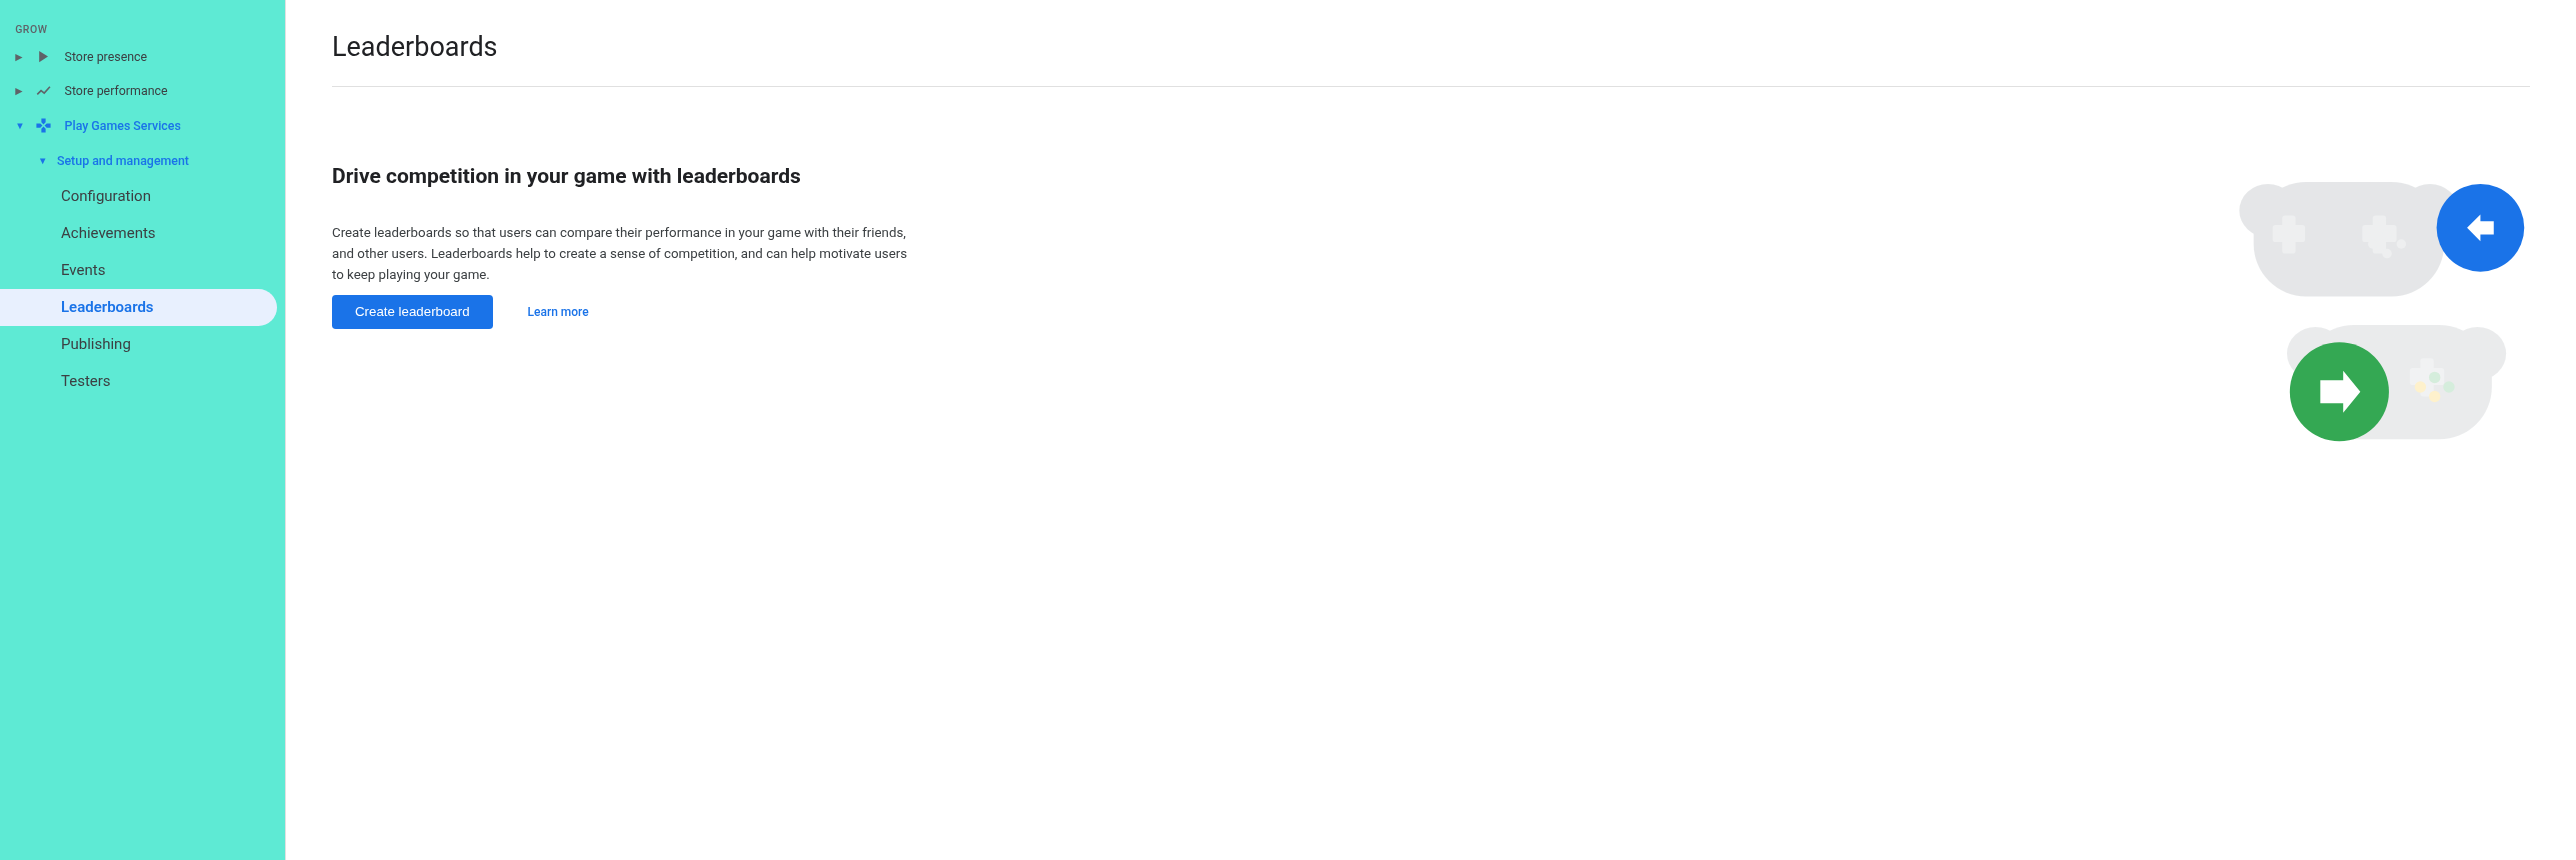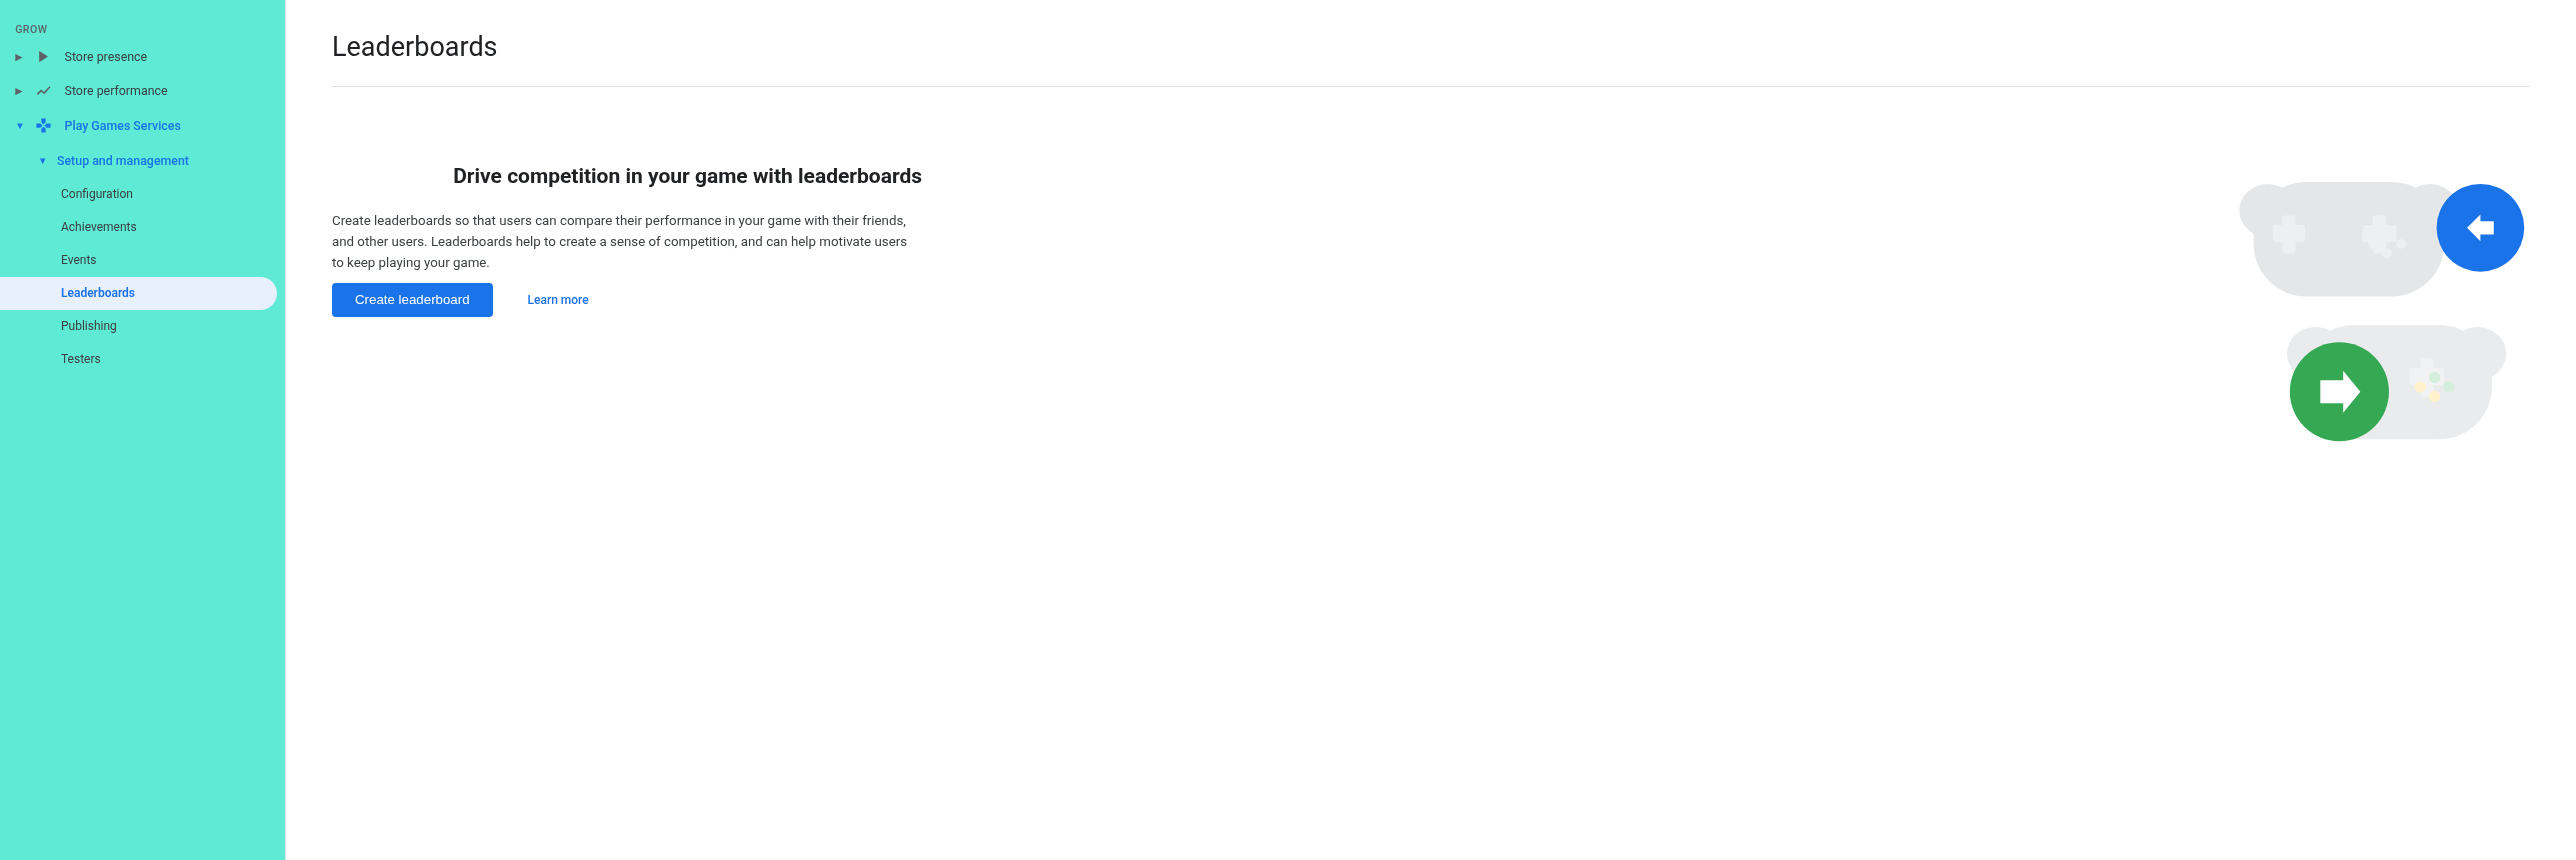--- a/index.html
+++ b/index.html
@@ -82,21 +82,21 @@
 
     .sub-item {
       padding-left: 46px;
       font-size: 12.4px;
       color: #3c4043;
       font-weight: 400;
     }
 
     .sub-sub-item {
       padding-left: 61px;
-      font-size: 12px;
+      font-size: 15px;
       color: #3c4043;
     }
 
     .sub-sub-item.active {
       background: #e8f0fe;
       color: #1a73e8;
       font-weight: 600;
     }
 
     
@@ -127,23 +127,22 @@
     }
 
     .text-section {
       max-width: 590px;
     }
 
     .promo-title {
       font-size: 21px;
       font-weight: 700;
       color: #202124;
-      margin-bottom: 20px;
+      margin-bottom: 32px;
       line-height: 1.3;
-      text-align: right;
     }
 
     .promo-description {
       font-size: 13.3px;
       color: #3c4043;
       line-height: 1.6;
       margin-bottom: 9px;
     }
 
     .button-row {

